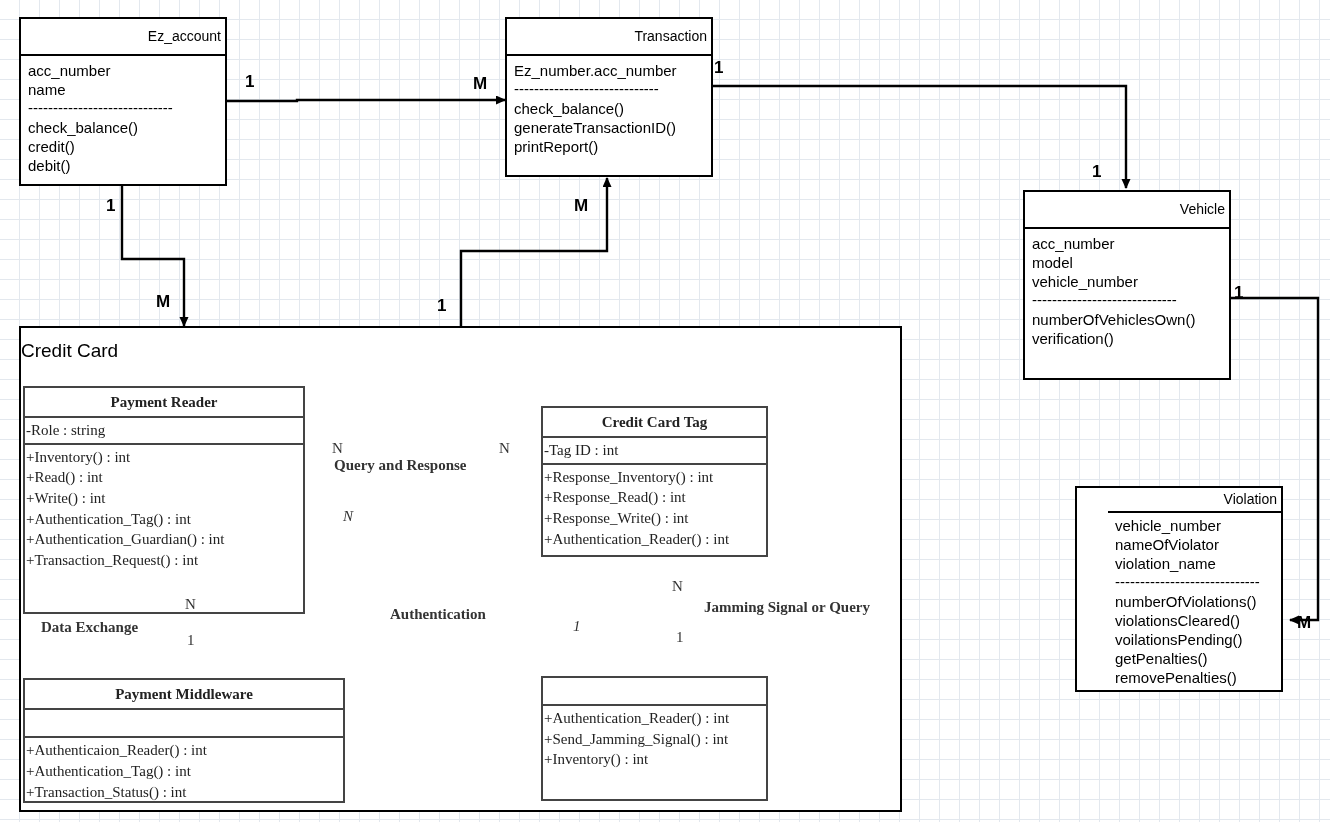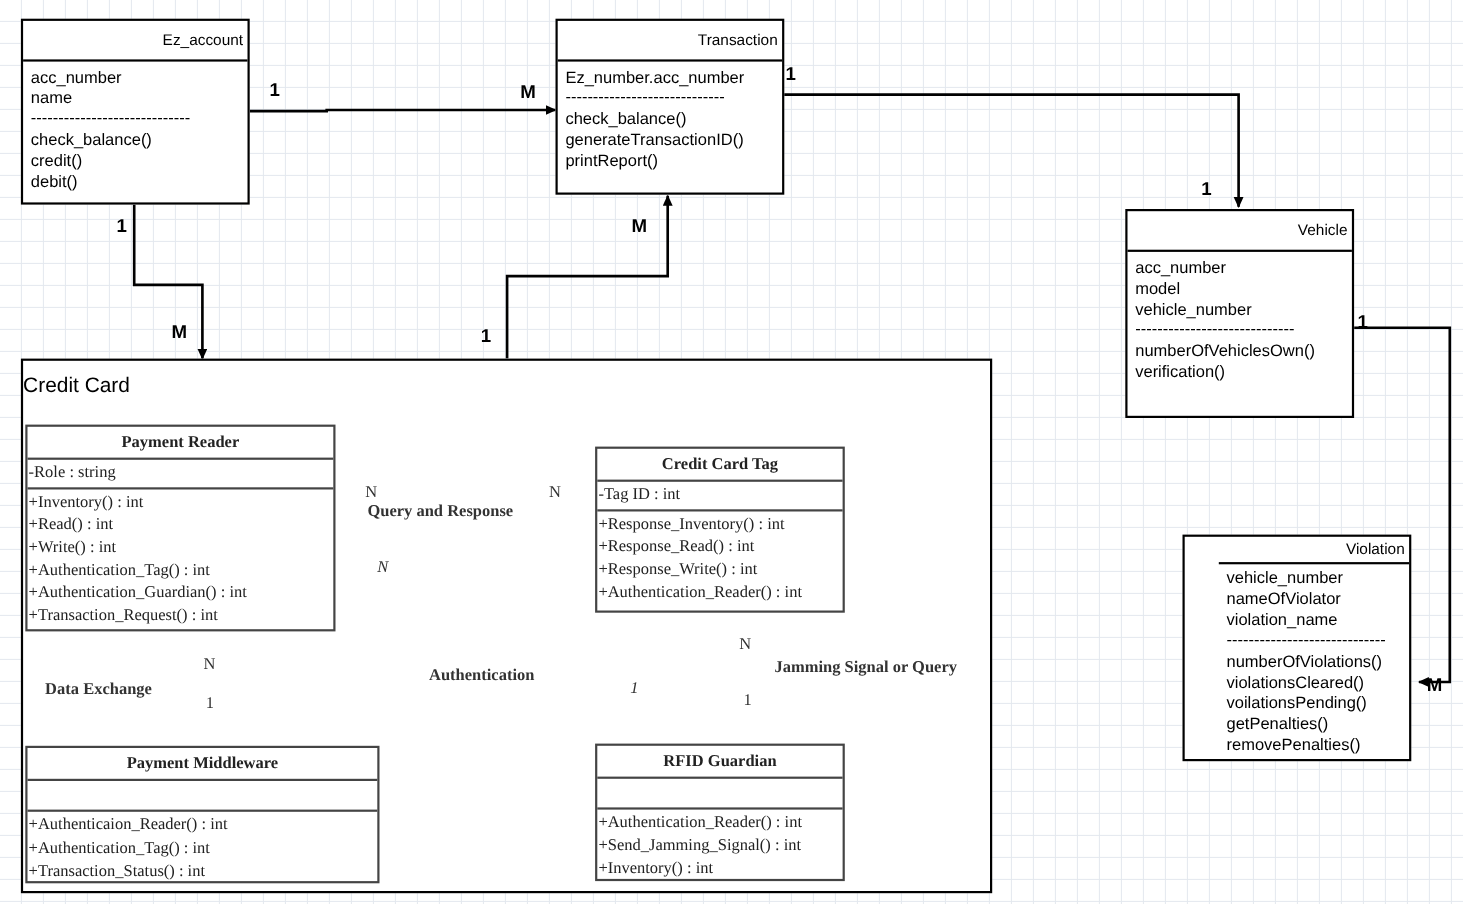--- a/index.html
+++ b/index.html
@@ -195,21 +195,21 @@
       <div class="row">violation_name</div>
       <div class="sep">-----------------------------</div>
       <div class="row">numberOfViolations()</div>
       <div class="row">violationsCleared()</div>
       <div class="row">voilationsPending()</div>
       <div class="row">getPenalties()</div>
       <div class="row">removePenalties()</div>
     </div>
   </div>
 
-  <div class="uml2" style="left:23px;top:386px;width:282px;height:188px;">
+  <div class="uml2" style="left:23px;top:386px;width:282px;height:228px;">
     <div class="t">Payment Reader</div>
     <div class="attrs">
       <div class="r">-Role : string</div>
     </div>
     <div class="ops">
       <div class="r">+Inventory() : int</div>
       <div class="r">+Read() : int</div>
       <div class="r">+Write() : int</div>
       <div class="r">+Authentication_Tag() : int</div>
       <div class="r">+Authentication_Guardian() : int</div>
@@ -236,21 +236,20 @@
       <div class="r"></div>
     </div>
     <div class="ops">
       <div class="r">+Authenticaion_Reader() : int</div>
       <div class="r">+Authentication_Tag() : int</div>
       <div class="r">+Transaction_Status() : int</div>
     </div>
   </div>
 
   <div class="uml2" style="left:541px;top:676px;width:227px;height:125px;">
-    <div class="t">RFID Guardian</div>
     <div class="attrs" style="height:22px;">
       <div class="r"></div>
     </div>
     <div class="ops">
       <div class="r">+Authentication_Reader() : int</div>
       <div class="r">+Send_Jamming_Signal() : int</div>
       <div class="r">+Inventory() : int</div>
     </div>
   </div>
 

